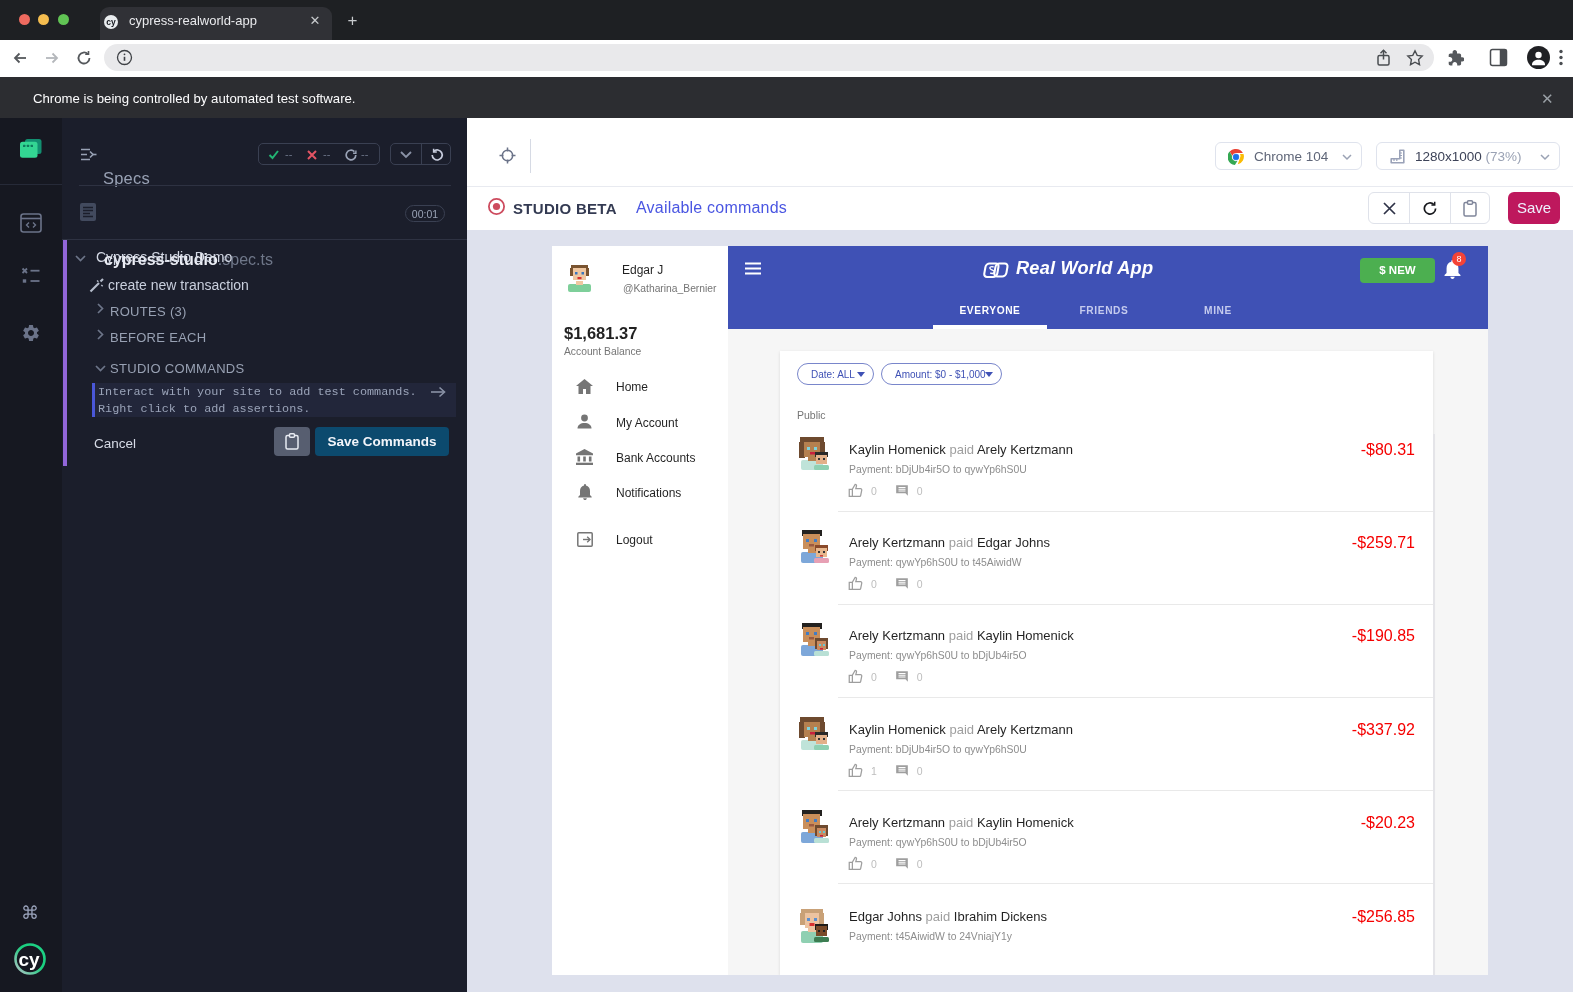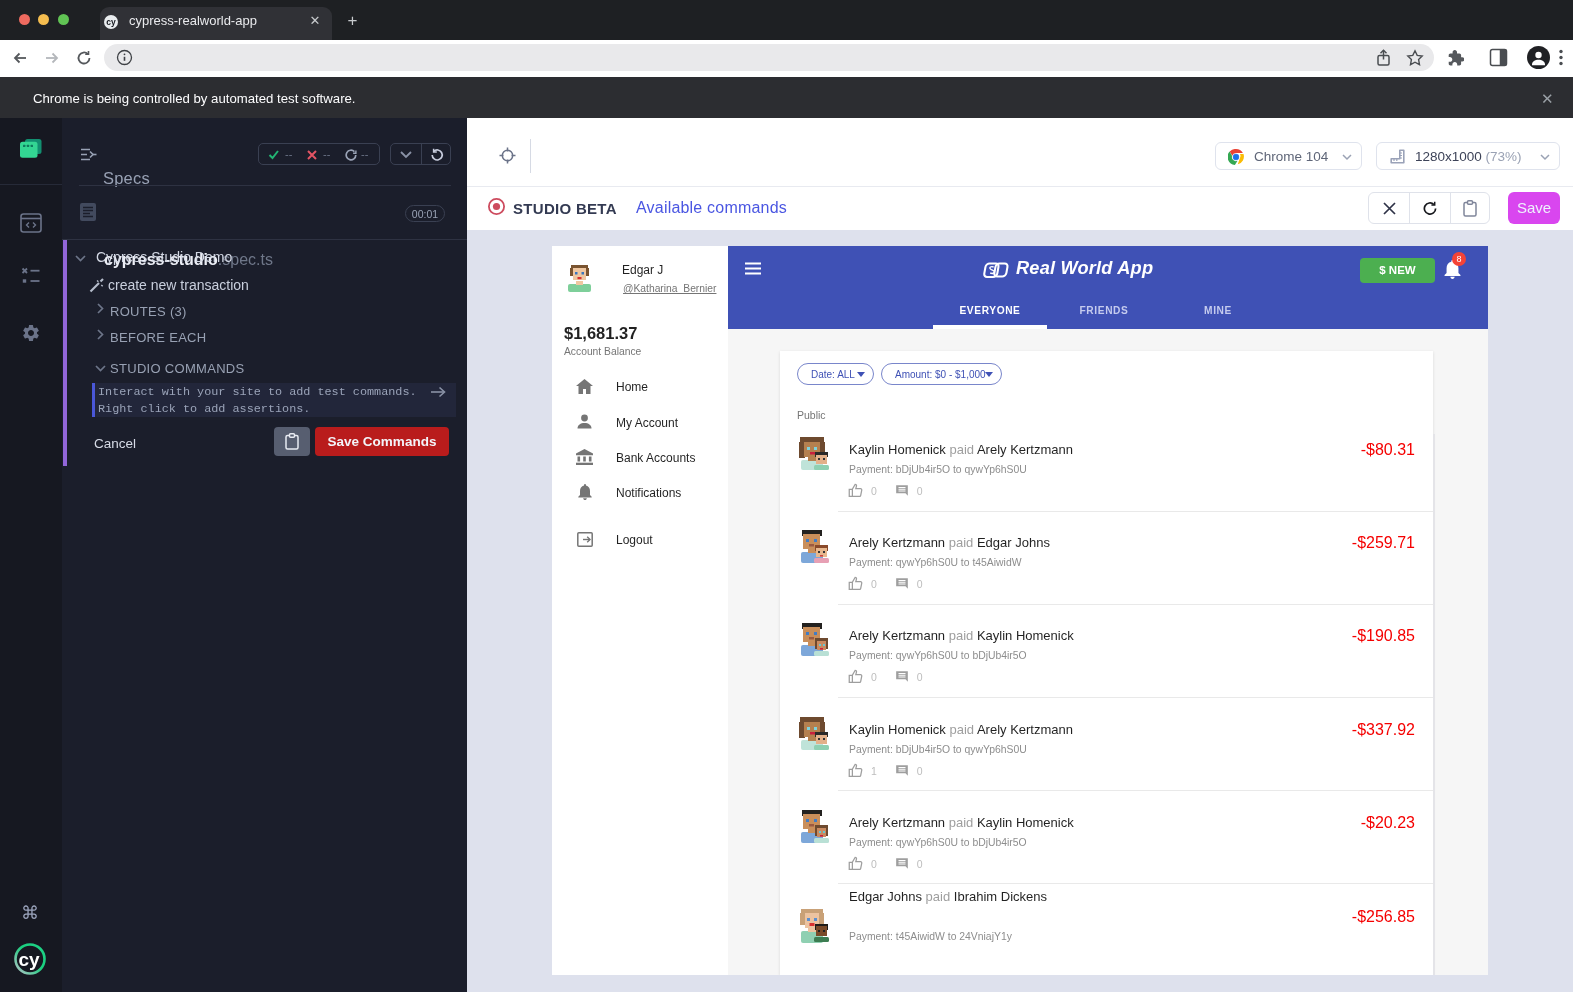--- a/index.html
+++ b/index.html
@@ -36,34 +36,34 @@
 #specname { left:42px; top:88px; font-size:16px; color:#eceef5; font-weight:700;margin-top:45px; }
 #spectime { left:343px; top:87px; width:40px; height:17px; border:1px solid #3a4052; border-radius:9px; color:#9aa3b6; font-size:10.5px; text-align:center; line-height:16px; }
 #repdiv2 { left:0px; top:121px; width:405px; height:1px; background:#2e3242; }
 #purple { left:1px; top:122px; width:4px; height:226px; background:#9266d9; }
 .tree { color:#d3d8e4; font-size:14px; }
 .treedim { color:#98a1b3; font-size:13px; letter-spacing:0.3px; }
 #hintbox { left:30px; top:265px; width:364px; height:34px; background:#22263a; border-left:3px solid #4a57d8; }
 .mono { font-family:"Liberation Mono", monospace; font-size:11.8px; color:#9aa3b8; }
 #cancel { left:32px; top:318px; font-size:13.5px; color:#d7dbe6; }
 #clipbtn { left:212px; top:309px; width:36px; height:29px; background:#575e70; border-radius:4px; }
-#savebtn { left:253px; top:309px; width:134px; height:29px; background:#b91c1c; border-radius:4px; color:#f3f5fa; font-size:13.5px; font-weight:700; text-align:center; line-height:29px; }
+#savebtn { left:253px; top:309px; width:134px; height:29px; background:#0c4a6e; border-radius:4px; color:#f3f5fa; font-size:13.5px; font-weight:700; text-align:center; line-height:29px; }
 
 
 #runner { left:467px; top:118px; width:1106px; height:874px; background:#ffffff; }
 #urlrow { left:0; top:0; width:1106px; height:68px; background:#fff; }
 #crossbtn { left:20px; top:21px; width:43px; height:34px; }
 #appurl { left:20px; top:21px; width:717px; height:34px; border:1px solid #d6dae4; border-radius:5px; font-size:13.5px; color:#4353d8; line-height:32px; padding-left:53px; }
 #chromesel { left:748px; top:24px; width:147px; height:28px; border:1px solid #dfe3ed; border-radius:6px; background:#fff; }
 #sizesel { left:909px; top:24px; width:184px; height:28px; border:1px solid #dfe3ed; border-radius:6px; background:#fff; }
 #urldivider { left:0; top:68px; width:1106px; height:1px; background:#e8eaf0; }
 #studiotext { left:46px; top:82px; font-size:15px; font-weight:700; color:#333a52; letter-spacing:0.3px; }
 #availtext { left:169px; top:81px; font-size:16px; color:#4a56e2; letter-spacing:0.2px; }
 #btngroup { left:901px; top:74px; width:122px; height:32px; border:1px solid #dfe2ea; border-radius:6px; background:#fff; }
-#saveb { left:1041px; top:74px; width:52px; height:32px; background:#d946ef; border-radius:6px; color:#eef1fd; font-size:15px; text-align:center; line-height:32px; }
+#saveb { left:1041px; top:74px; width:52px; height:32px; background:#be185d; border-radius:6px; color:#eef1fd; font-size:15px; text-align:center; line-height:32px; }
 #viewportbg { left:0; top:112px; width:1106px; height:762px; background:#dee1ed; }
 
 
 #aut { left:85px; top:128px; width:936px; height:729px; background:#f6f6f6; overflow:hidden; }
 #drawer { left:0; top:0; width:176px; height:729px; background:#fff; }
 #appbar { left:176px; top:0; width:760px; height:83px; background:#3f51b5; }
 .tab { position:absolute; top:59px; width:114px; text-align:center; font-size:10.2px; letter-spacing:0.6px; color:#c5cbee; font-weight:700; }
 #tabind { left:381px; top:79px; width:114px; height:4px; background:#fff; }
 #newbtn { left:632px; top:12px; width:75px; height:25px; background:#4caf50; border-radius:4px; color:#fff; font-size:11.5px; font-weight:700; text-align:center; line-height:25px; }
 #card { left:228px; top:105px; width:653px; height:624px; background:#fff; box-shadow:0 1px 3px rgba(0,0,0,0.12); }
@@ -380,21 +380,21 @@
             <rect x="19" y="5" width="4" height="8" fill="#7a5430"></rect>
             <rect x="7" y="5" width="13" height="12" fill="#f0c7a0"></rect>
             <rect x="9" y="9" width="2.5" height="2.5" fill="#3b77bd"></rect>
             <rect x="15.5" y="9" width="2.5" height="2.5" fill="#3b77bd"></rect>
             <rect x="11.5" y="14" width="4" height="2.2" fill="#d8302f"></rect>
             <rect x="2" y="21" width="23" height="8" rx="2" fill="#7ecf9a"></rect>
             <rect x="10" y="18" width="7" height="4" fill="#f0c7a0"></rect>
           </svg>
         </div>
       <div class="abs" style="left:70px;top:17px;font-size:12px;color:rgba(0,0,0,0.87);">Edgar J</div>
-      <div class="abs" style="left:71px;top:37px;font-size:10.3px;color:#757575;text-decoration:underline;">@Katharina_Bernier</div>
+      <div class="abs" style="left:71px;top:37px;font-size:10.3px;color:#757575;">@Katharina_Bernier</div>
       <div class="abs" style="left:12px;top:78px;font-size:16.5px;font-weight:700;color:rgba(0,0,0,0.87);">$1,681.37</div>
       <div class="abs" style="left:12px;top:100px;font-size:10.3px;color:#757575;">Account Balance</div>
       <div class="abs" style="left:24px;top:133px;">
           <svg width="17" height="15" viewBox="0 0 17 15" fill="#757575">
             <path d="M8.5 0L0 7h2.5v8h4.5v-5h3v5h4.5V7H17z"></path>
           </svg>
         </div>
       <div class="abs" style="left:64px;top:134px;font-size:12px;color:rgba(0,0,0,0.87);">Home</div>
       <div class="abs" style="left:25px;top:168px;">
           <svg width="15" height="15" viewBox="0 0 15 15" fill="#757575">
@@ -644,19 +644,19 @@
               <rect x="10" y="19" width="8" height="4" fill="#ecc3a0"></rect>
               <g transform="translate(15,15)">
                 <rect x="2" y="0" width="13" height="6" fill="#1e1b18"></rect>
                 <rect x="3" y="2" width="11" height="10" fill="#7a4a28"></rect>
                 <rect x="5" y="6" width="2" height="2" fill="#222"></rect>
                 <rect x="10" y="6" width="2" height="2" fill="#222"></rect>
                 <rect x="1" y="13" width="15" height="5" rx="1.5" fill="#3c7d52"></rect>
               </g>
             </svg>
           </div>
-      <div class="rowtitle" style="top:643px;">Edgar Johns <span class="paid">paid</span> Ibrahim Dickens</div>
+      <div class="rowtitle" style="top:663px;">Edgar Johns <span class="paid">paid</span> Ibrahim Dickens</div>
       <div class="rowsub" style="top:685px;">Payment: t45AiwidW to 24VniajY1y</div>
       <div class="rowamt" style="top:662px;">-$256.85</div>
       </div>
     </div>
   </div>
 </div>
 
 </body></html>

